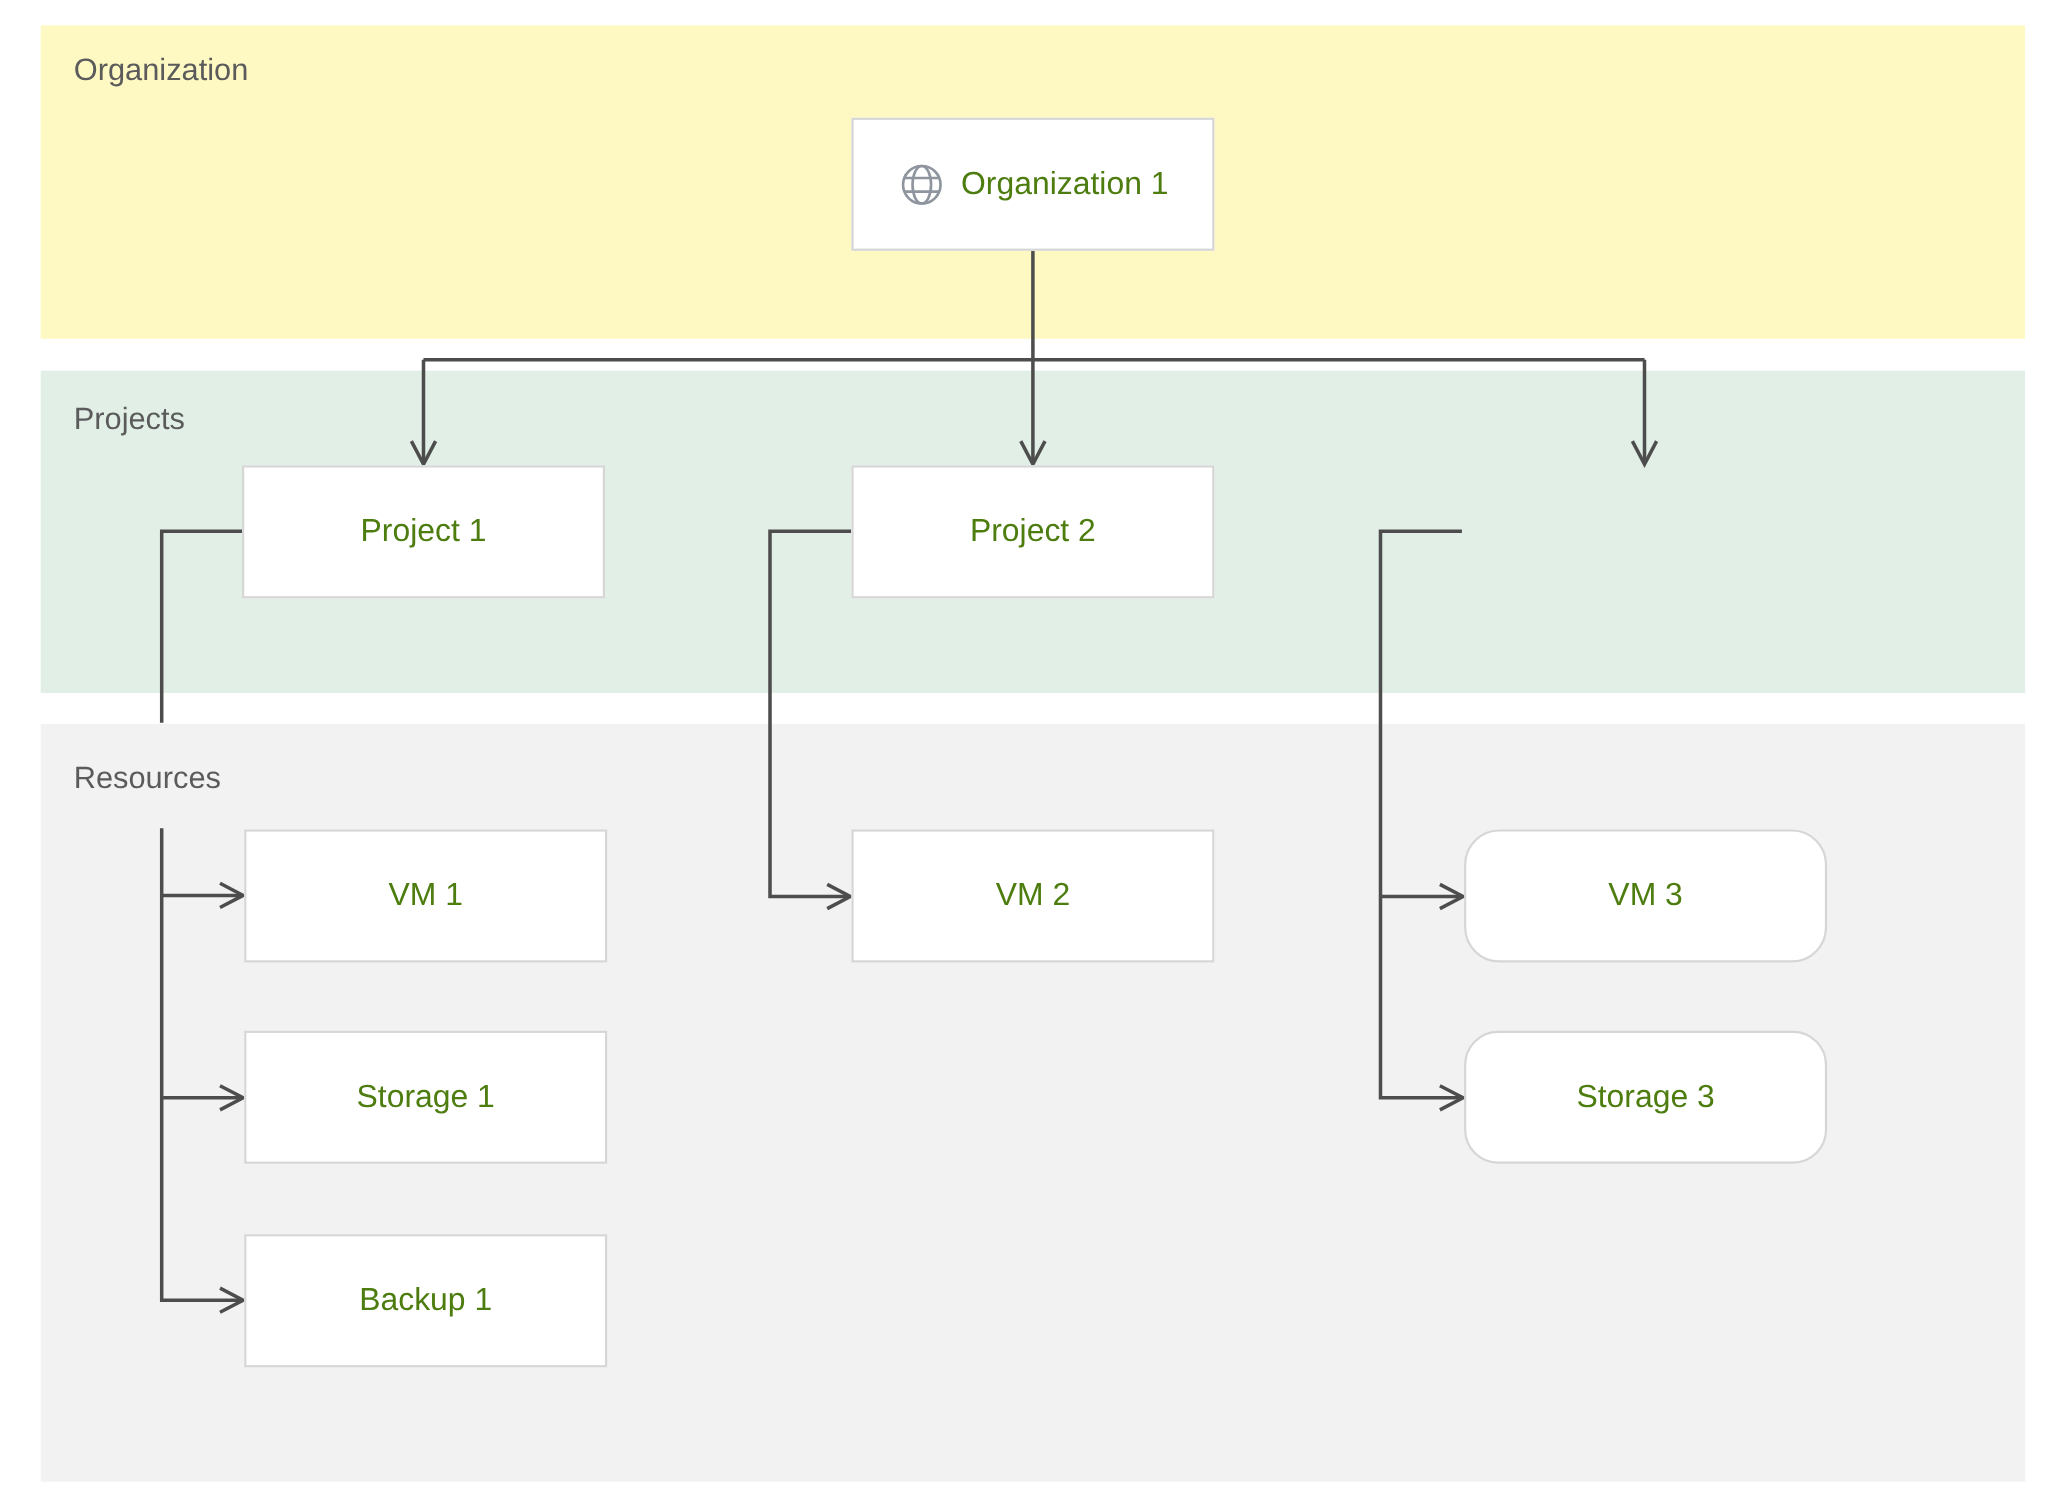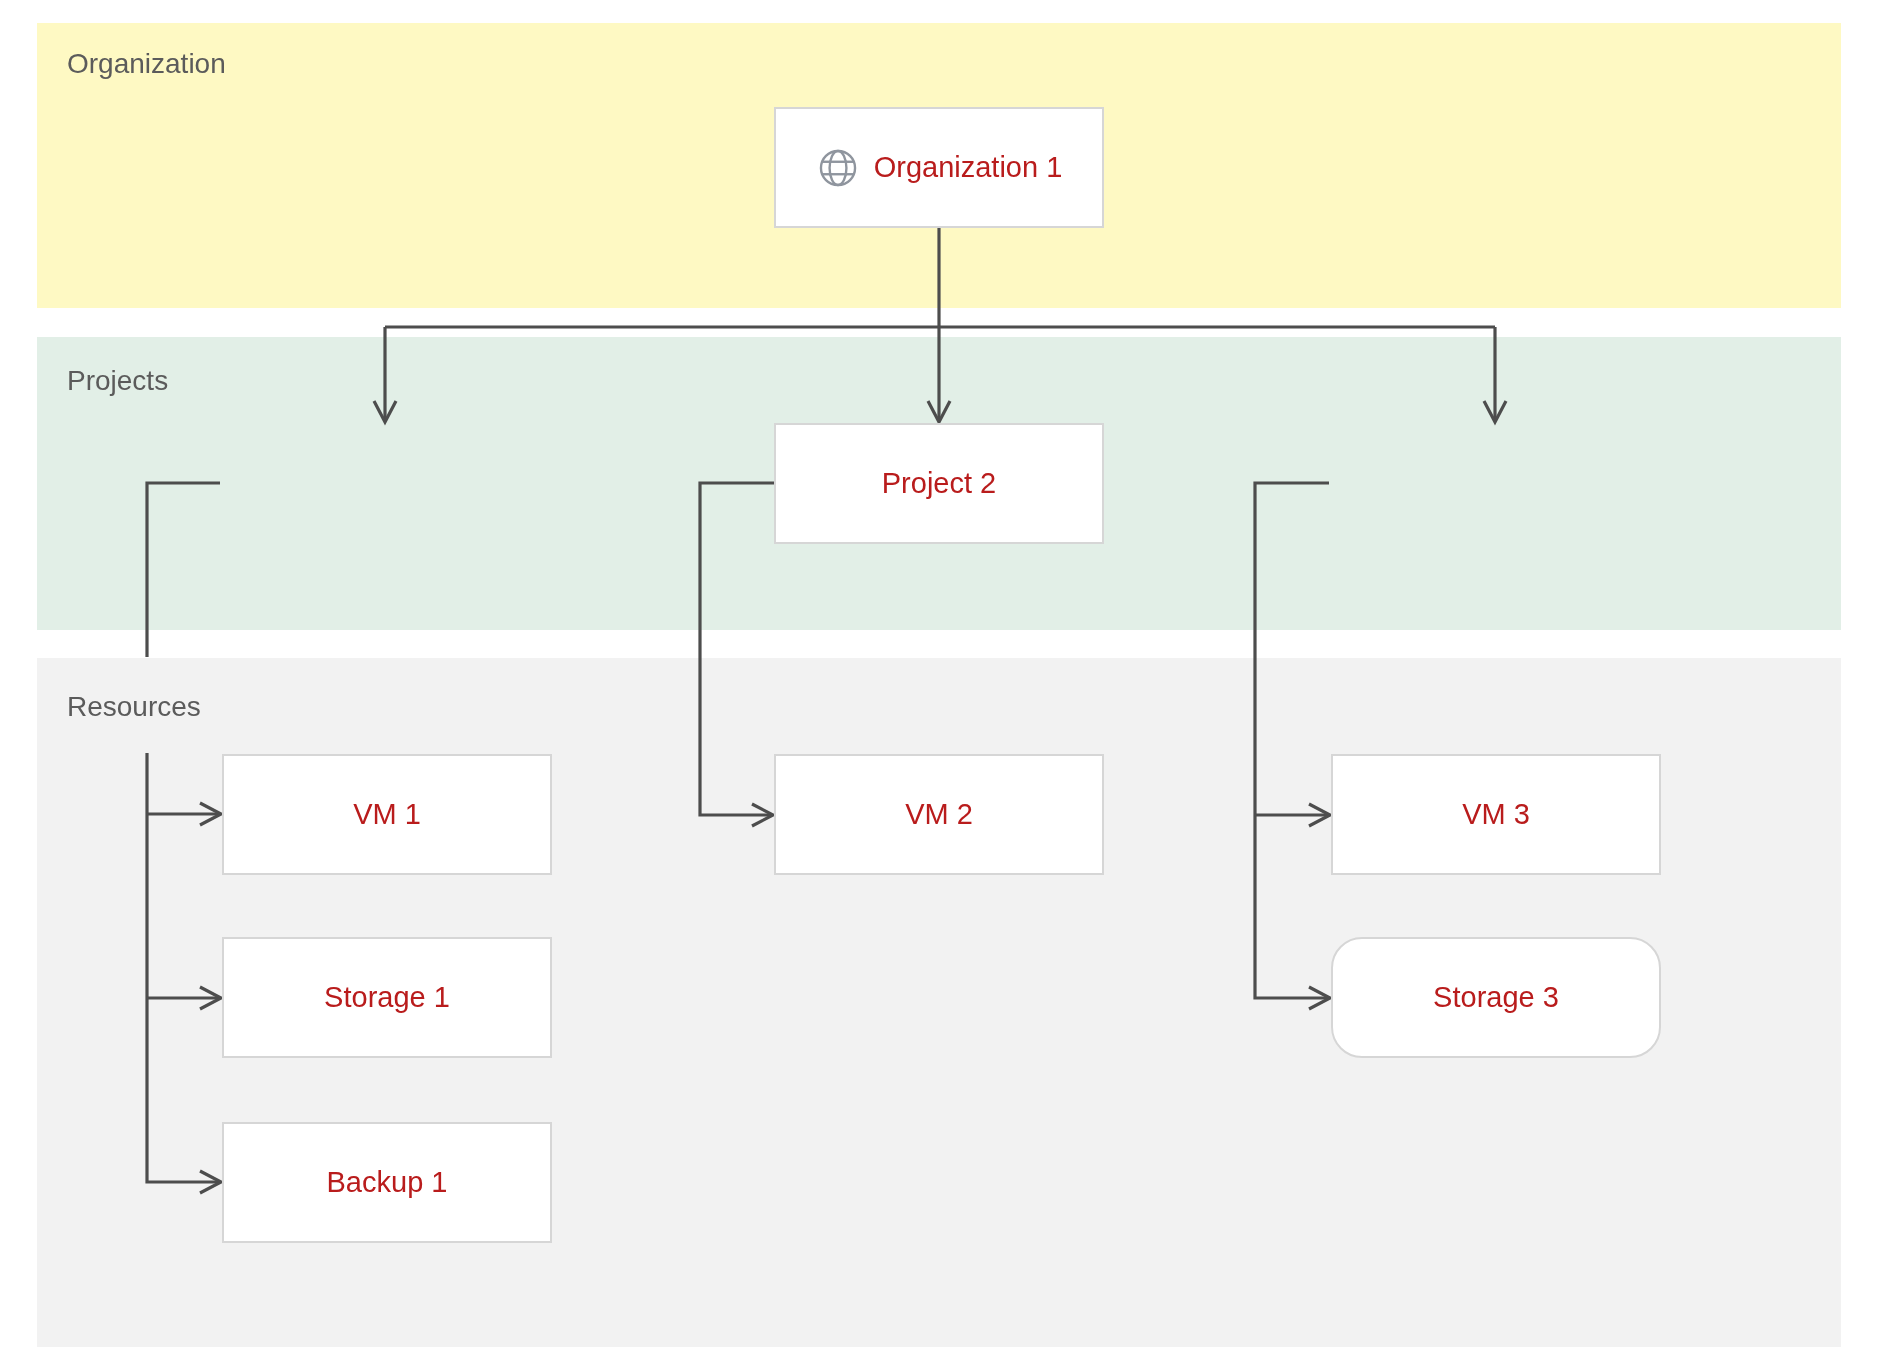--- a/index.html
+++ b/index.html
@@ -19,21 +19,21 @@
     font-size:28px;color:#5b5b5b;line-height:1.2;
   }
   .band-org .band-label{top:24px;}
   .band-projects .band-label{top:27px;}
   .band-resources .band-label{top:32px;}
   .connectors{position:absolute;left:0;top:0;pointer-events:none;}
   .node{
     position:absolute;width:330px;height:121px;
     background:#ffffff;border:2px solid #d6d6d6;box-sizing:border-box;
     display:flex;align-items:center;justify-content:center;gap:14px;
-    font-size:29px;color:#b91c1c;white-space:nowrap;
+    font-size:29px;color:#4d7c0f;white-space:nowrap;
   }
   .globe{flex:0 0 auto;display:block;}
 </style>
 </head>
 <body>
 
 <div class="canvas">
 
   <div class="band band-org">
     <div class="band-label">Organization</div>
@@ -79,38 +79,41 @@
       <g stroke="#8f959e" stroke-width="1.3" fill="none">
         <circle cx="12" cy="12" r="9.3"></circle>
         <ellipse cx="12" cy="12" rx="4.6" ry="9.3"></ellipse>
         <line x1="3.35" y1="8.6" x2="20.65" y2="8.6"></line>
         <line x1="3.35" y1="15.4" x2="20.65" y2="15.4"></line>
       </g>
     </svg>
     <span>Organization 1</span>
   </div>
 
+  <div class="node" style="left:220px;top:423px;">
+    <span>Project 1</span>
+  </div>
   <div class="node" style="left:774px;top:423px;align-items:center;">
     <span>Project 2</span>
   </div>
 
   <div class="node" style="left:222px;top:754px;">
     <span>VM 1</span>
   </div>
   <div class="node" style="left:222px;top:937px;">
     <span>Storage 1</span>
   </div>
   <div class="node" style="left:222px;top:1122px;">
     <span>Backup 1</span>
   </div>
 
   <div class="node" style="left:774px;top:754px;">
     <span>VM 2</span>
   </div>
 
-  <div class="node" style="left:1331px;top:754px;">
+  <div class="node" style="left:1331px;top:754px;border-radius:32px;">
     <span>VM 3</span>
   </div>
   <div class="node" style="left:1331px;top:937px;border-radius:31px;">
     <span>Storage 3</span>
   </div>
 
 </div>
 
 </body></html>

